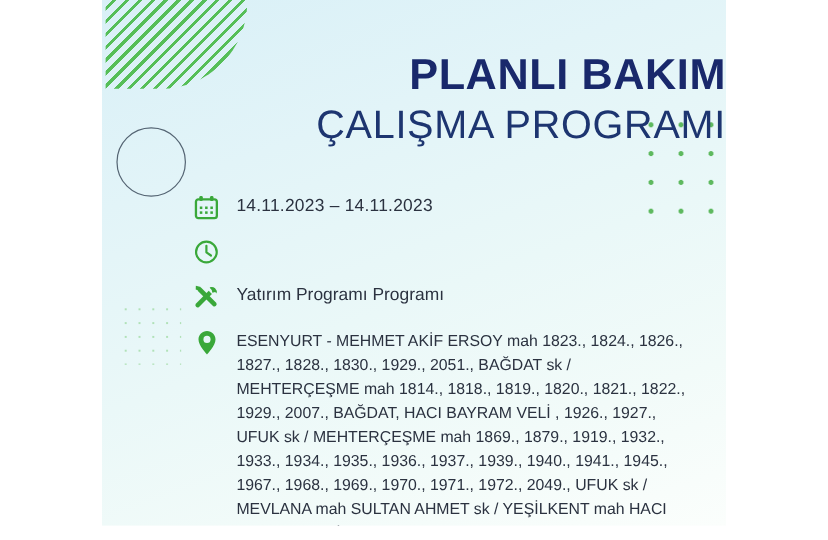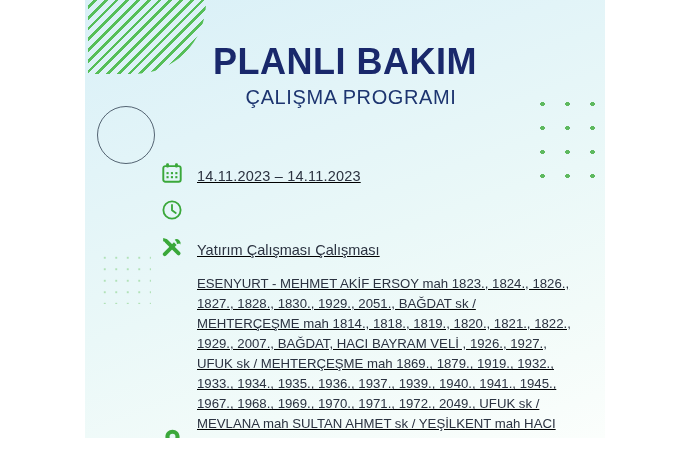--- a/index.html
+++ b/index.html
@@ -81,53 +81,52 @@
     background-size: 25px 24px;
     opacity: .95;
   }
 
   
   .title-block {
     position: absolute;
     left: 0;
     top: 44px;
     width: 520px;
-    text-align: center;
+    text-align: right;
   }
   .title-main {
     font-size: 36px;
     font-weight: 700;
     letter-spacing: 0.5px;
     color: #19286b;
     line-height: 1.02;
     font-family: "Liberation Sans", sans-serif;
   }
   .title-sub {
     margin-top: 6px;
-    font-size: 20px;
+    font-size: 33px;
     font-weight: 400;
     letter-spacing: 0.6px;
     color: #1d3570;
     line-height: 1.05;
     font-family: "Liberation Sans", sans-serif;
     margin-left: 12px;
   }
 
   
   .rows {
     position: absolute;
     left: 72px;
     top: 158px;
     width: 430px;
   }
   .row {
     display: flex;
-    align-items: flex-end;
+    align-items: flex-start;
     margin-bottom: 7px;
-    text-decoration: underline;
   }
   .row-icon {
     flex: 0 0 30px;
     width: 30px;
     height: 30px;
     display: flex;
     align-items: center;
     justify-content: center;
   }
   .row-icon svg { display: block; }
@@ -198,21 +197,21 @@
 
       <div class="row">
         <span class="row-icon">
           <svg width="23" height="23" viewBox="0 0 24 24">
             <path d="M14.4 3.6a4.4 4.4 0 0 1 5.9 5.3l-1.2-1.2-2.4.6-.6-2.4-1.2-1.2a4.5 4.5 0 0 1-.5-1.1z" fill="#3aa83a"></path>
             <path d="M16.3 9.4 5.1 20.6a2 2 0 0 1-2.8-2.8L13.5 6.6z" fill="#3aa83a"></path>
             <path d="M3.2 3.1 7 3.9l13 13.1a2 2 0 0 1-2.8 2.8L4.1 6.7z" fill="#3aa83a"></path>
             <path d="M2.3 2.2 6.6 3.4 5.4 6.6 2.2 5.4z" fill="#3aa83a"></path>
           </svg>
         </span>
-        <span class="row-text row-work">Yatırım Çalışması Çalışması</span>
+        <span class="row-text row-work">Yatırım Programı Programı</span>
       </div>
 
       <div class="row row-address">
         <span class="row-icon">
           <svg width="23" height="23" viewBox="0 0 24 24">
             <path d="M12 1.9c-4.1 0-7.4 3.3-7.4 7.4 0 5.4 7.4 13 7.4 13s7.4-7.6 7.4-13c0-4.1-3.3-7.4-7.4-7.4z" fill="#3aa83a"></path>
             <circle cx="12" cy="9.2" r="3.1" fill="#e6f6f7"></circle>
           </svg>
         </span>
         <span class="row-text">ESENYURT - MEHMET AKİF ERSOY mah 1823., 1824., 1826., 1827., 1828., 1830., 1929., 2051., BAĞDAT sk / MEHTERÇEŞME mah 1814., 1818., 1819., 1820., 1821., 1822., 1929., 2007., BAĞDAT, HACI BAYRAM VELİ , 1926., 1927., UFUK sk / MEHTERÇEŞME mah 1869., 1879., 1919., 1932., 1933., 1934., 1935., 1936., 1937., 1939., 1940., 1941., 1945., 1967., 1968., 1969., 1970., 1971., 1972., 2049., UFUK sk / MEVLANA mah SULTAN AHMET sk  / YEŞİLKENT mah HACI BAYRAM VELİ sk ve civarı.</span>

